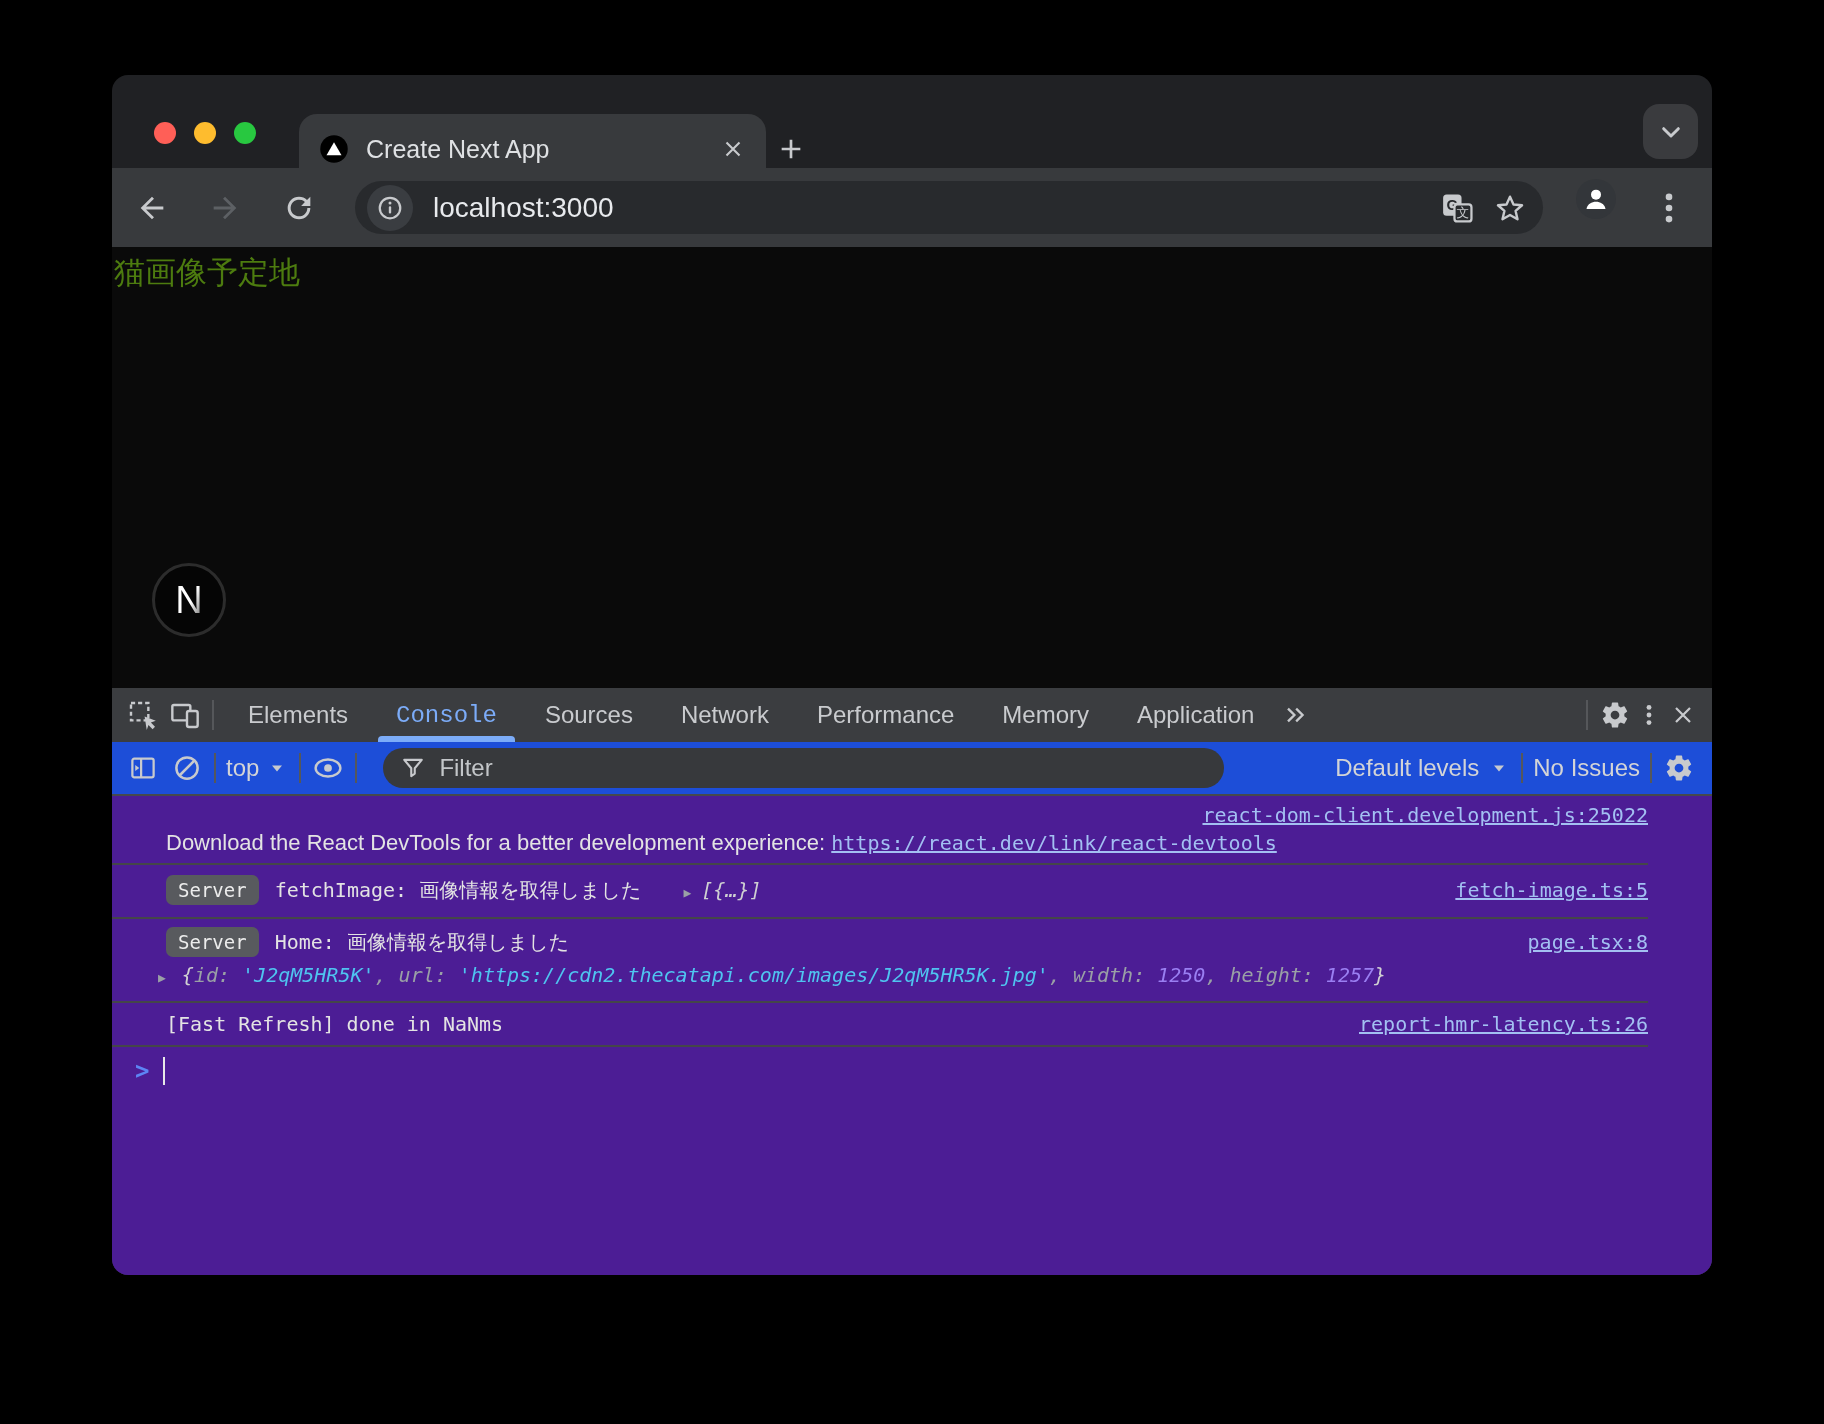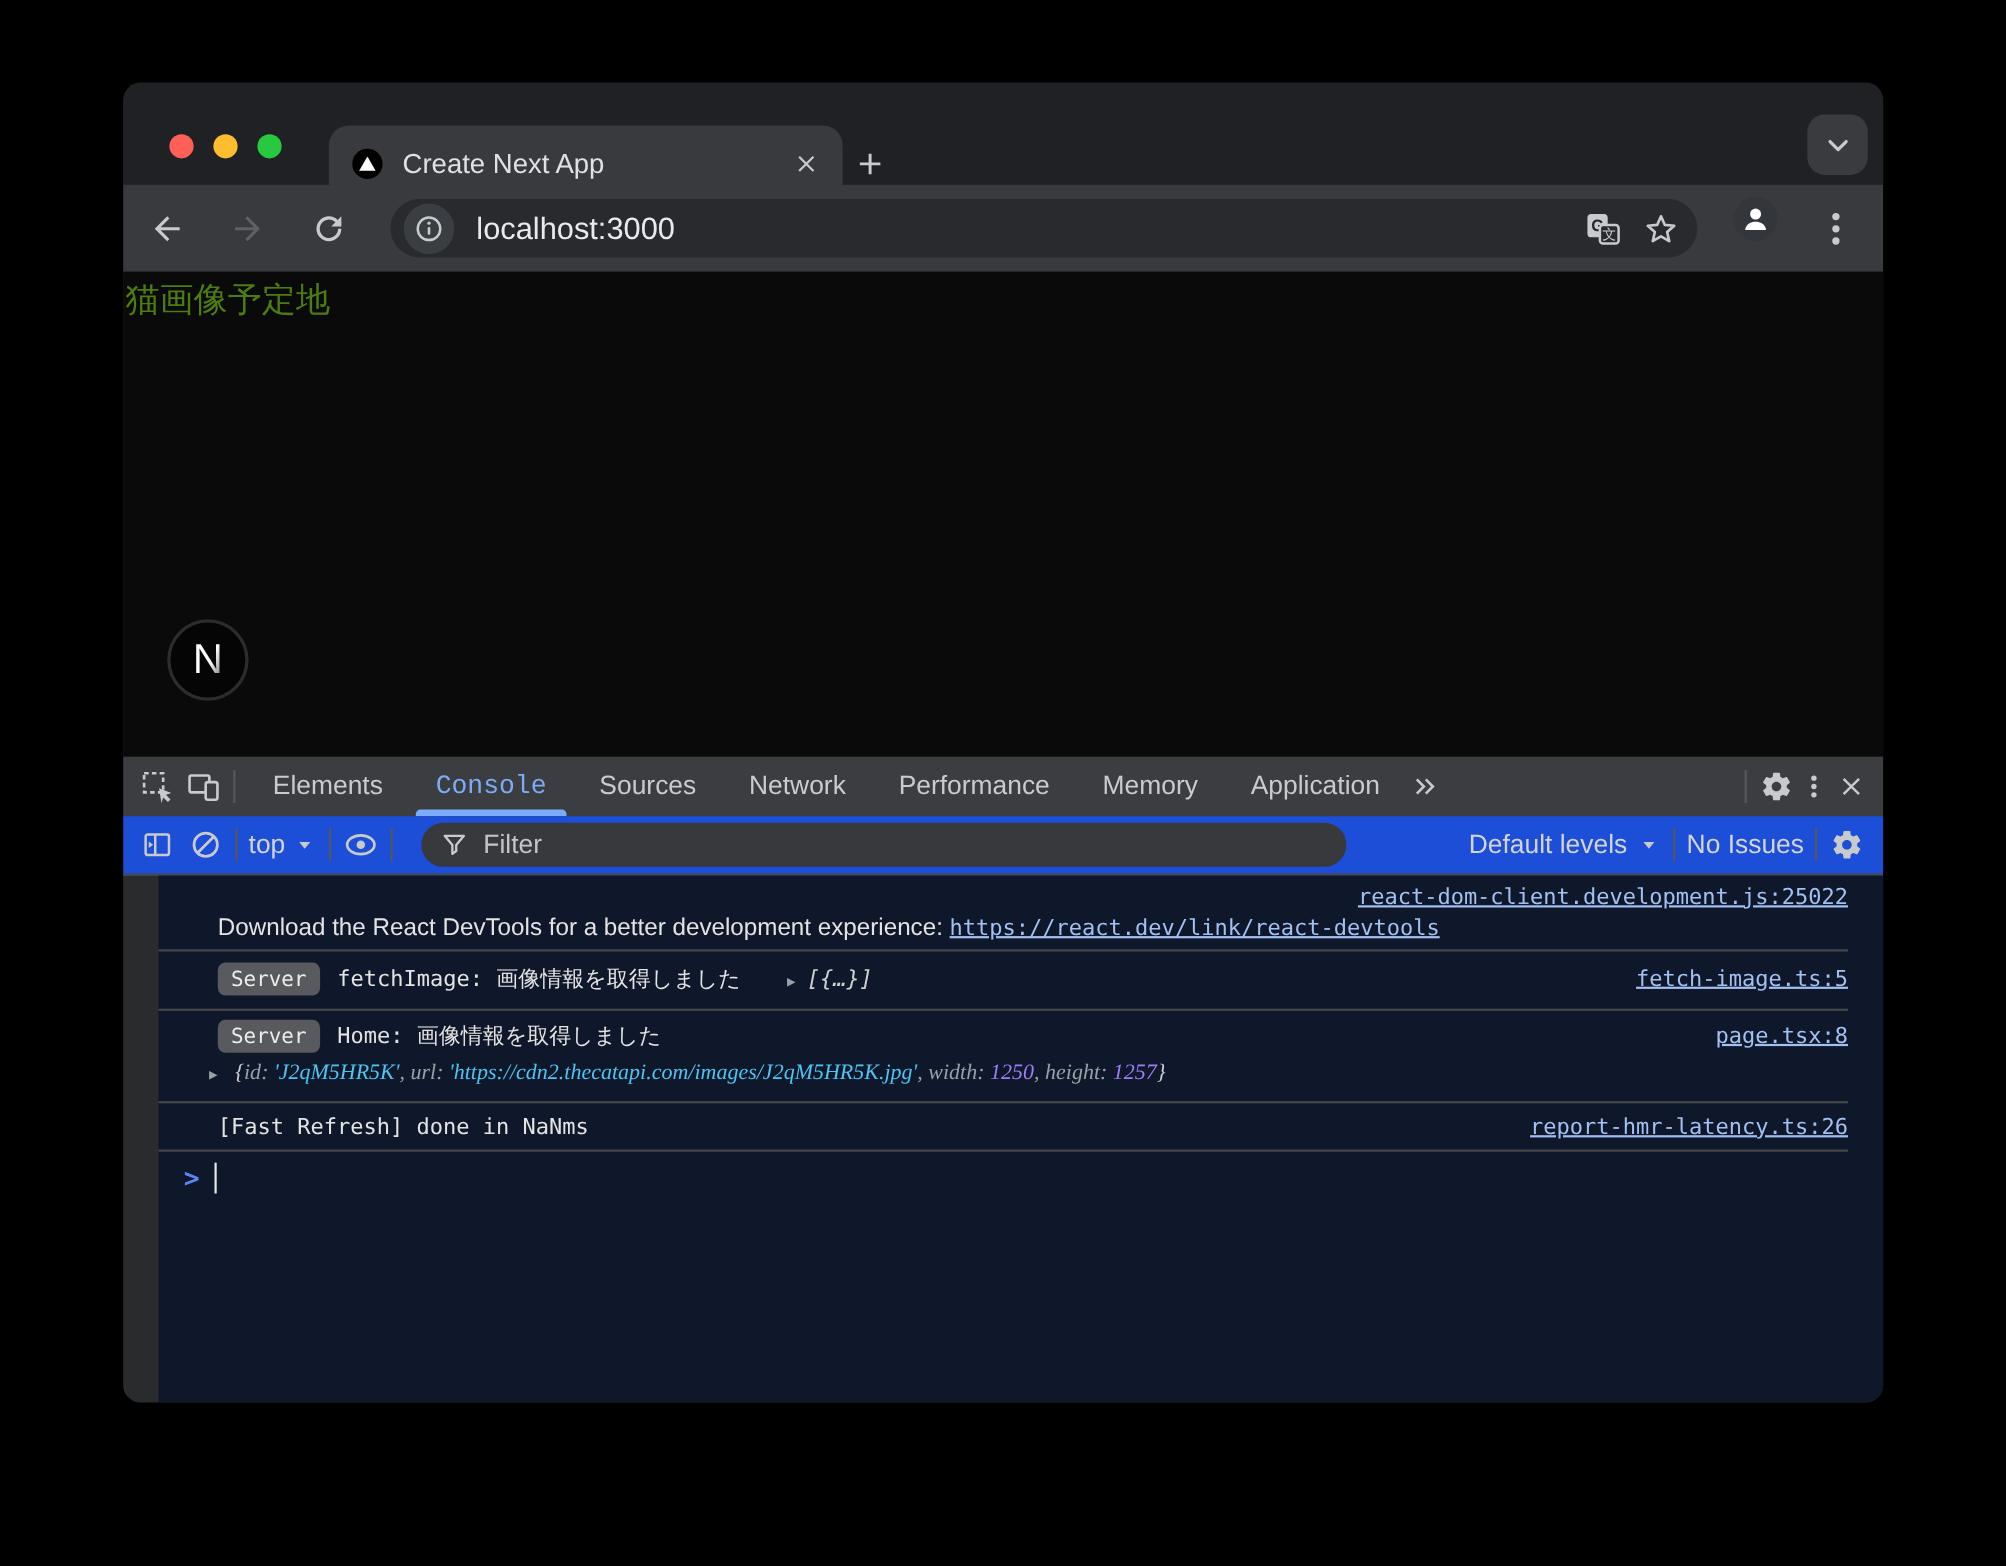--- a/index.html
+++ b/index.html
@@ -54,33 +54,33 @@
   .dt-tab.active .underline{position:absolute;left:6px;right:6px;bottom:0;height:6px;border-radius:4px 4px 0 0;background:#7cacf8;}
   .dt-toolbar{position:absolute;top:54px;left:0;width:100%;height:54px;background:#1d4ed8;
               border-bottom:2px solid #47494c;display:flex;align-items:center;box-sizing:border-box;}
   .filter-pill{height:40px;border-radius:20px;background:#37393c;flex:0 0 auto;width:841px;
                display:flex;align-items:center;margin-left:16px;}
   .filter-txt{margin-left:12px;font-size:24px;color:#c3c6c9;}
   .dd{display:flex;align-items:center;font-size:24px;color:#d3d4d6;white-space:nowrap;cursor:pointer;}
   .spacer{flex:1;}
 
   
-  .console{position:absolute;top:108px;left:0;width:100%;bottom:0;background:#0f172a;
-           padding-right:64px;box-sizing:border-box;font-family:"DejaVu Sans Mono","Liberation Mono",monospace;margin-left:32px;}
+  .console{position:absolute;top:108px;left:0;width:100%;bottom:0;background:#4c1d95;
+           padding-right:64px;box-sizing:border-box;font-family:"DejaVu Sans Mono","Liberation Mono",monospace;}
   .crow{border-bottom:2px solid #454649;padding:8px 0 8px 54px;font-size:20px;color:#e3e3e3;line-height:28px;}
   .src-link{color:#a3c0f2;text-decoration:underline;font-size:20px;white-space:nowrap;cursor:pointer;}
   .flexline{display:flex;align-items:baseline;}
   .flexline .grow{flex:1;}
   .badge{display:inline-block;background:#585a5e;color:#ececec;font-size:19px;line-height:30px;
          padding:0 12px;border-radius:7px;margin-right:16px;}
   .sansmsg{font-family:"Liberation Sans","DejaVu Sans",sans-serif;font-size:22px;}
   .weblink{color:#a3c0f2;text-decoration:underline;cursor:pointer;font-size:20px;}
   .disc{color:#9aa0a6;font-size:13px;margin:0 10px;cursor:pointer;}
   .preview{font-style:italic;color:#cfd0d2;}
-  .tokens{font-style:italic;font-family:Liberation Serif, serif;}
+  .tokens{font-style:italic;}
   .tok-brace{color:#d0d0d2;} .tok-key{color:#9aa0a6;} .tok-punct{color:#9aa0a6;}
   .tok-string{color:#4fc4f0;} .tok-number{color:#9a7ff2;}
   .prompt{display:flex;align-items:center;padding:10px 0 0 23px;}
   .prompt-ch{color:#5d85f4;font-size:24px;font-weight:bold;}
   .cursor{width:2px;height:28px;background:#e8e8e8;margin-left:14px;}
 
   svg{display:block;}
   .st{stroke:#c8cacd;fill:none;}
   .fi{fill:#c8cacd;}
 </style>

